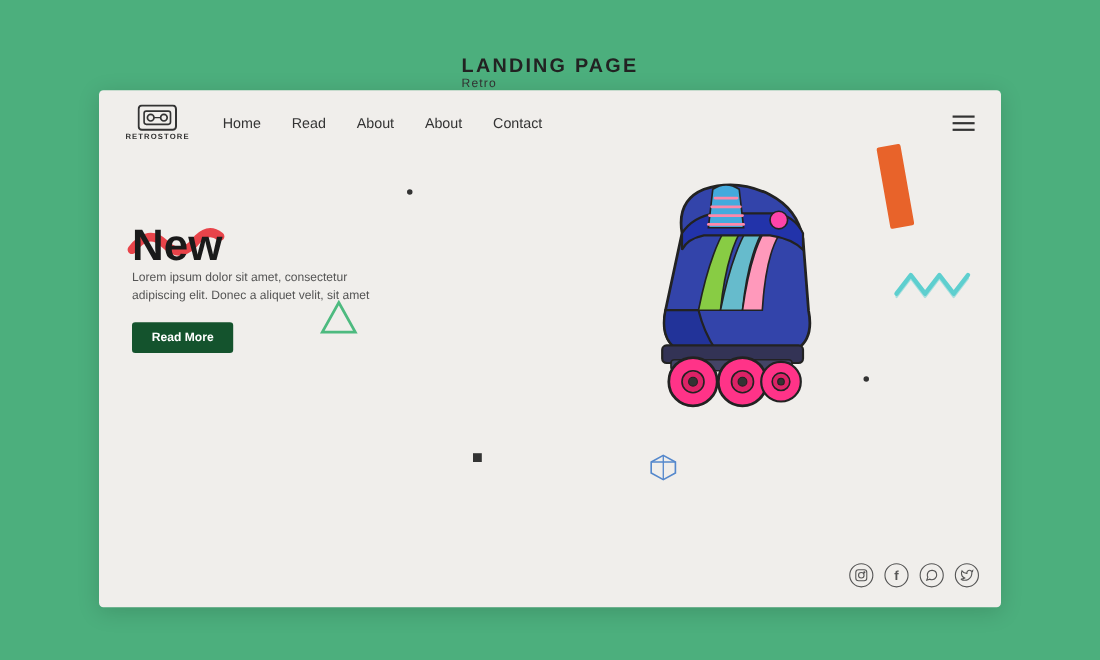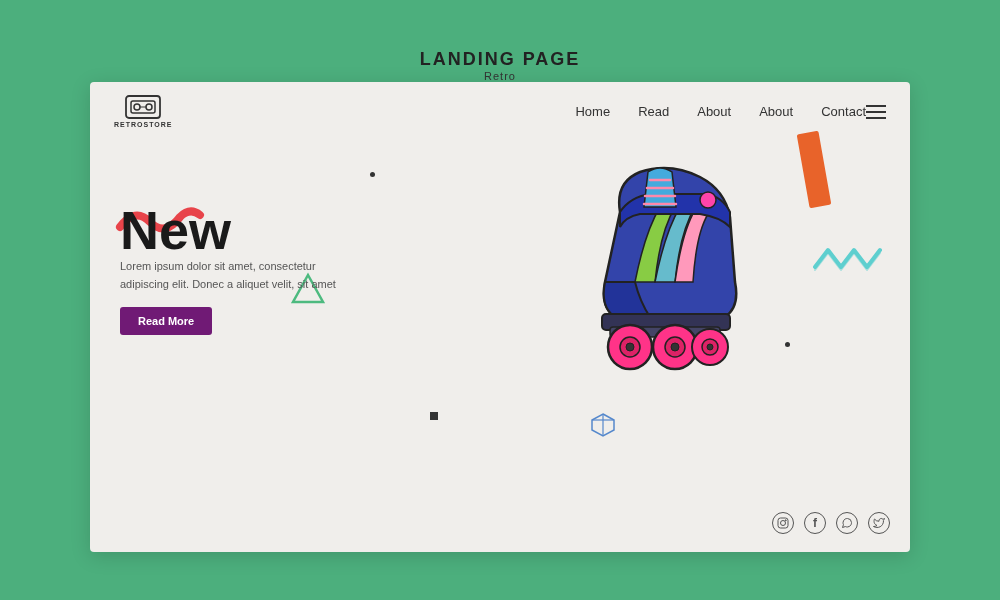--- a/index.html
+++ b/index.html
@@ -9,21 +9,20 @@
       background-color: #4caf7d;
       display: flex;
       flex-direction: column;
       align-items: center;
       justify-content: center;
       font-family: Arial, sans-serif;
       overflow: hidden;
     }
 
     .page-header {
-      text-align: center;
     }
 
     .page-title {
       font-size: 18px;
       font-weight: bold;
       letter-spacing: 2px;
       color: #222;
     }
 
     .page-subtitle {
@@ -64,21 +63,21 @@
       font-weight: bold;
       letter-spacing: 1px;
       color: #333;
       margin-top: 2px;
     }
 
     .nav-links {
       display: flex;
       gap: 28px;
       flex: 1;
-      justify-content: flex-end;
+      justify-content: flex-start;
     }
 
     .nav-link {
       font-size: 13px;
       color: #333;
       text-decoration: none;
       cursor: pointer;
     }
 
     .hamburger {
@@ -106,36 +105,36 @@
     }
 
     
     .hero-text {
       position: absolute;
       left: 30px;
       top: 60px;
     }
 
     .hero-heading {
-      font-size: 54px;
+      font-size: 40px;
       font-weight: 900;
       color: #1a1a1a;
       line-height: 1.05;
     }
 
     .hero-description {
       font-size: 11px;
       color: #555;
       line-height: 1.6;
       max-width: 240px;
     }
 
     .read-more-btn {
       display: inline-block;
-      background-color: #701a75;
+      background-color: #14532d;
       color: white;
       font-size: 11px;
       font-weight: bold;
       padding: 8px 18px;
       border-radius: 3px;
       margin-top: 14px;
       cursor: pointer;
       border: none;
     }
 

